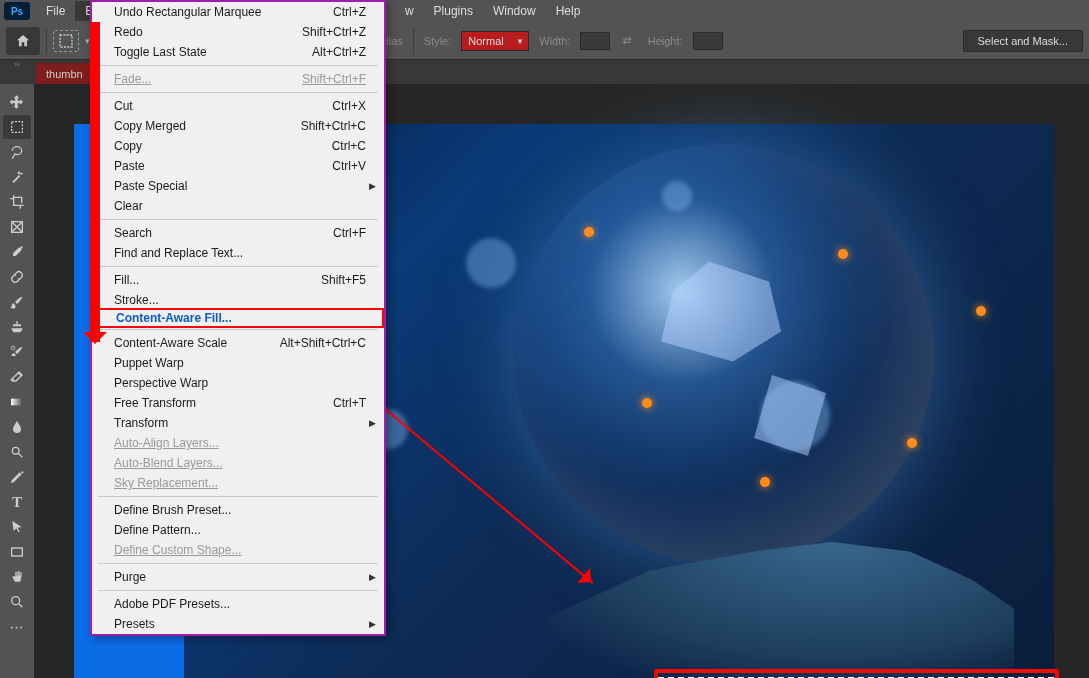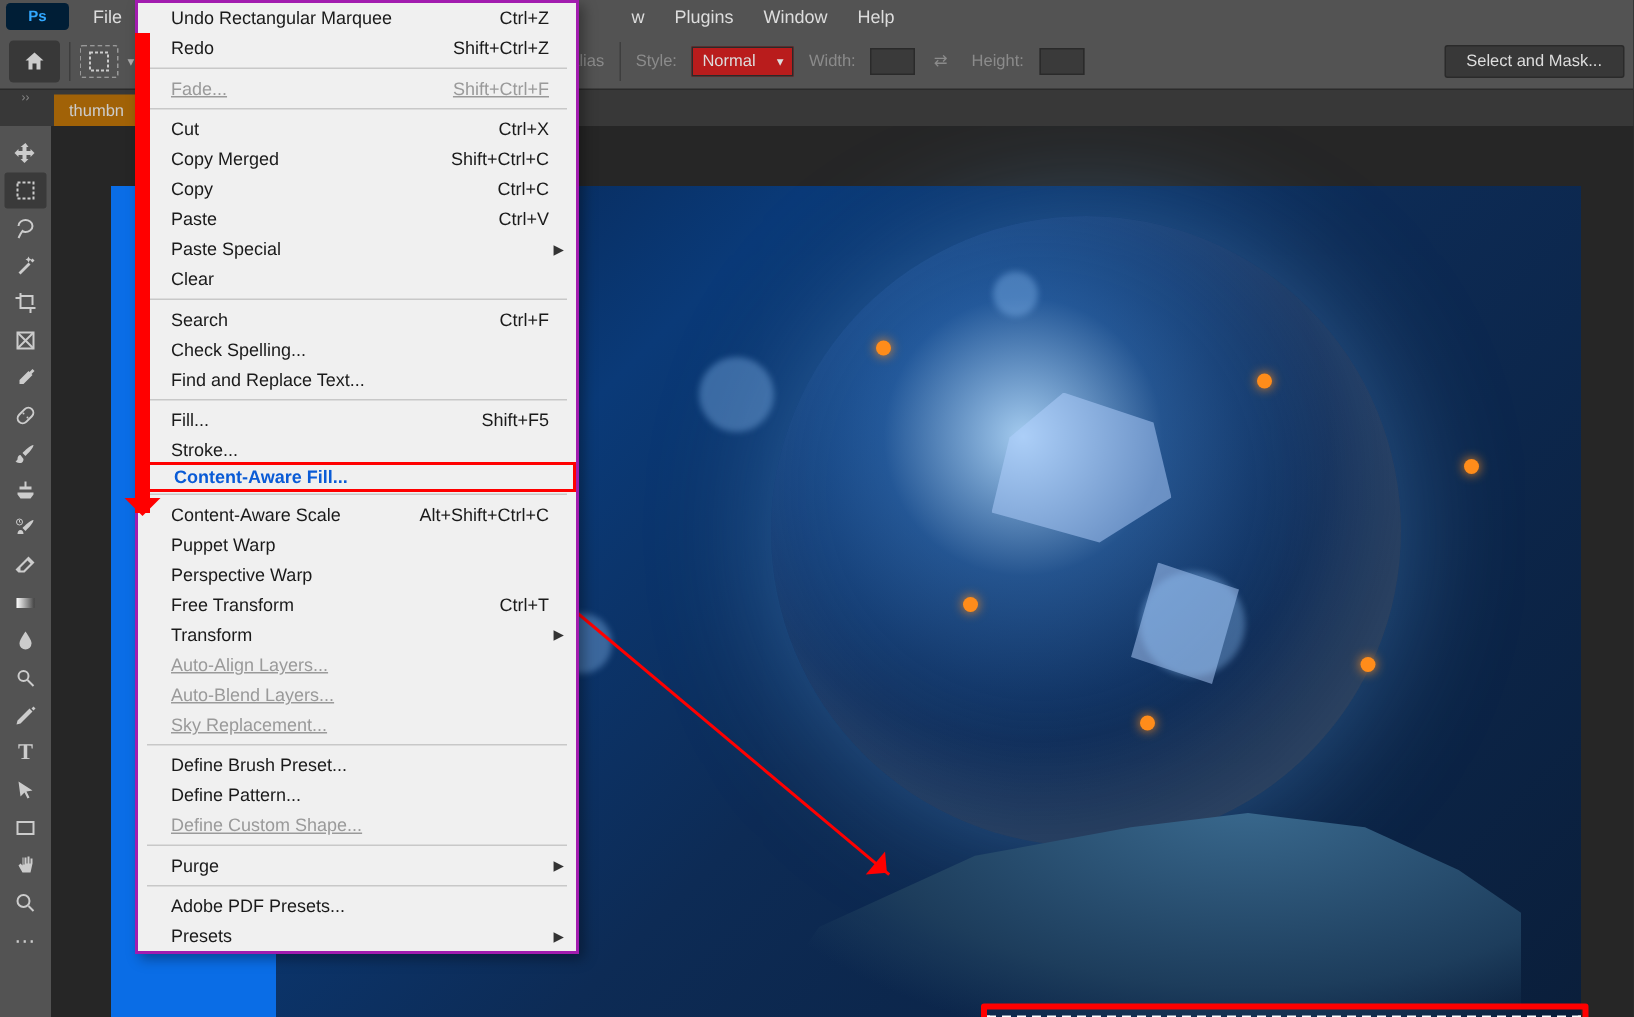--- a/index.html
+++ b/index.html
@@ -1,35 +1,35 @@
 <!DOCTYPE html>
 <html><head>
 <meta charset="utf-8">
 <style>
 * { margin: 0; padding: 0; box-sizing: border-box; font-family: "Segoe UI", Tahoma, sans-serif; }
 body { width: 1089px; height: 678px; background: #323232; overflow: hidden; position: relative; }
 
 .menubar { height: 22px; background: #535353; display: flex; align-items: center; padding: 0 4px; font-size: 12px; color: #ddd; }
-.menubar .ps-icon { width: 42px; height: 18px; background: #001e36; color: #31a8ff; display: inline-flex; align-items: center; justify-content: center; font-weight: bold; font-size: 10px; border-radius: 3px; margin-right: 6px; }
+.menubar .ps-icon { width: 26px; height: 18px; background: #001e36; color: #31a8ff; display: inline-flex; align-items: center; justify-content: center; font-weight: bold; font-size: 10px; border-radius: 3px; margin-right: 6px; }
 .menubar .menu-item { padding: 3px 10px; cursor: pointer; }
 .menubar .menu-item.active { background: #383838; }
 .menubar .sep { width: 1px; height: 16px; background: #3a3a3a; margin: 0 4px; }
 .menubar .menu-arrow { margin-left: 6px; color: #bbb; }
 
 .optionsbar { height: 38px; background: #535353; display: flex; align-items: center; padding: 0 6px; gap: 6px; font-size: 11px; color: #ccc; border-bottom: 1px solid #2a2a2a; }
 .home-btn { width: 34px; height: 28px; background: #383838; border-radius: 3px; display: flex; align-items: center; justify-content: center; color: #ccc; cursor: pointer; }
 .tool-thumb { width: 26px; height: 22px; border: 1px dashed #999; border-radius: 2px; display: flex; align-items: center; justify-content: center; }
 .opt-sep { width: 1px; height: 26px; background: #3e3e3e; }
 .opt-label { color: #8b8b8b; padding: 0 4px; }
 .styledrop { width: 68px; height: 20px; background: #b91c1c; border: 1px solid #2a2a2a; color: #ddd; padding: 0 6px; display: flex; align-items: center; justify-content: space-between; font-size: 11px; }
 .numfield { width: 30px; height: 18px; background: #3a3a3a; border: 1px solid #2a2a2a; }
 .mask-btn { background: #383838; border: 1px solid #2a2a2a; color: #ddd; padding: 4px 14px; font-size: 11px; border-radius: 2px; cursor: pointer; margin-left: auto; }
 
 .tabbar { height: 24px; background: #383838; display: flex; align-items: flex-end; padding-left: 36px; }
-.tab { background: #a16207; color: #ccc; font-size: 11px; padding: 5px 10px 4px; }
+.tab { background: #7f1d1d; color: #ccc; font-size: 11px; padding: 5px 10px 4px; }
 
 .toolbar { position: absolute; left: 0; top: 84px; width: 34px; bottom: 0; background: #535353; display: flex; flex-direction: column; align-items: center; padding-top: 6px; gap: 1px; }
 .toolbar .tool { width: 28px; height: 24px; display: flex; align-items: center; justify-content: center; color: #ccc; font-size: 14px; cursor: pointer; border-radius: 2px; }
 .toolbar .tool.selected { background: #3a3a3a; }
 .toolhandle { position: absolute; left: 0; top: 60px; width: 34px; height: 8px; color: #888; text-align: center; font-size: 8px; }
 
 .canvas { position: absolute; left: 34px; top: 84px; right: 0; bottom: 0; background: #262626; overflow: hidden; }
 .doc { position: absolute; left: 40px; top: 40px; width: 980px; height: 570px; background: linear-gradient(135deg,#051a3d 0%, #0a3a78 30%, #0d2b55 55%, #0a1e3a 100%); }
 .bluebar { position: absolute; left: 0; top: 0; width: 110px; height: 100%; background: #0a6de6; }
 .globe { position: absolute; right: 120px; top: 20px; width: 420px; height: 420px; border-radius: 50%; background: radial-gradient(circle at 40% 35%, rgba(180,220,255,.9) 0%, rgba(80,160,250,.35) 25%, rgba(10,60,140,.15) 55%, rgba(0,0,0,0) 70%); box-shadow: inset -30px -30px 80px rgba(255,255,255,.15), 0 0 80px rgba(100,180,255,.35); }
@@ -268,20 +268,24 @@
 
 <div class="dropdown" id="dropdown">
     <div class="dd-row">
       <span class="dd-label">Undo Rectangular Marquee</span>
       <span>Ctrl+Z</span>
     </div>
     <div class="dd-row">
       <span class="dd-label">Redo</span>
       <span>Shift+Ctrl+Z</span>
     </div>
+    <div class="dd-row">
+      <span class="dd-label">Toggle Last State</span>
+      <span>Alt+Ctrl+Z</span>
+    </div>
     <div class="dd-sep"></div>
     <div class="dd-row disabled">
       <span class="dd-label">Fade...</span>
       <span>Shift+Ctrl+F</span>
     </div>
     <div class="dd-sep"></div>
     <div class="dd-row">
       <span class="dd-label">Cut</span>
       <span>Ctrl+X</span>
     </div>
@@ -302,23 +306,20 @@
     </div>
     <div class="dd-row">
       <span class="dd-label">Clear</span>
     </div>
     <div class="dd-sep"></div>
     <div class="dd-row">
       <span class="dd-label">Search</span>
       <span>Ctrl+F</span>
     </div>
     <div class="dd-row">
-      <span class="dd-label">Check Spelling...</span>
-    </div>
-    <div class="dd-row">
       <span class="dd-label">Find and Replace Text...</span>
     </div>
     <div class="dd-sep"></div>
     <div class="dd-row">
       <span class="dd-label">Fill...</span>
       <span>Shift+F5</span>
     </div>
     <div class="dd-row">
       <span class="dd-label">Stroke...</span>
     </div>

